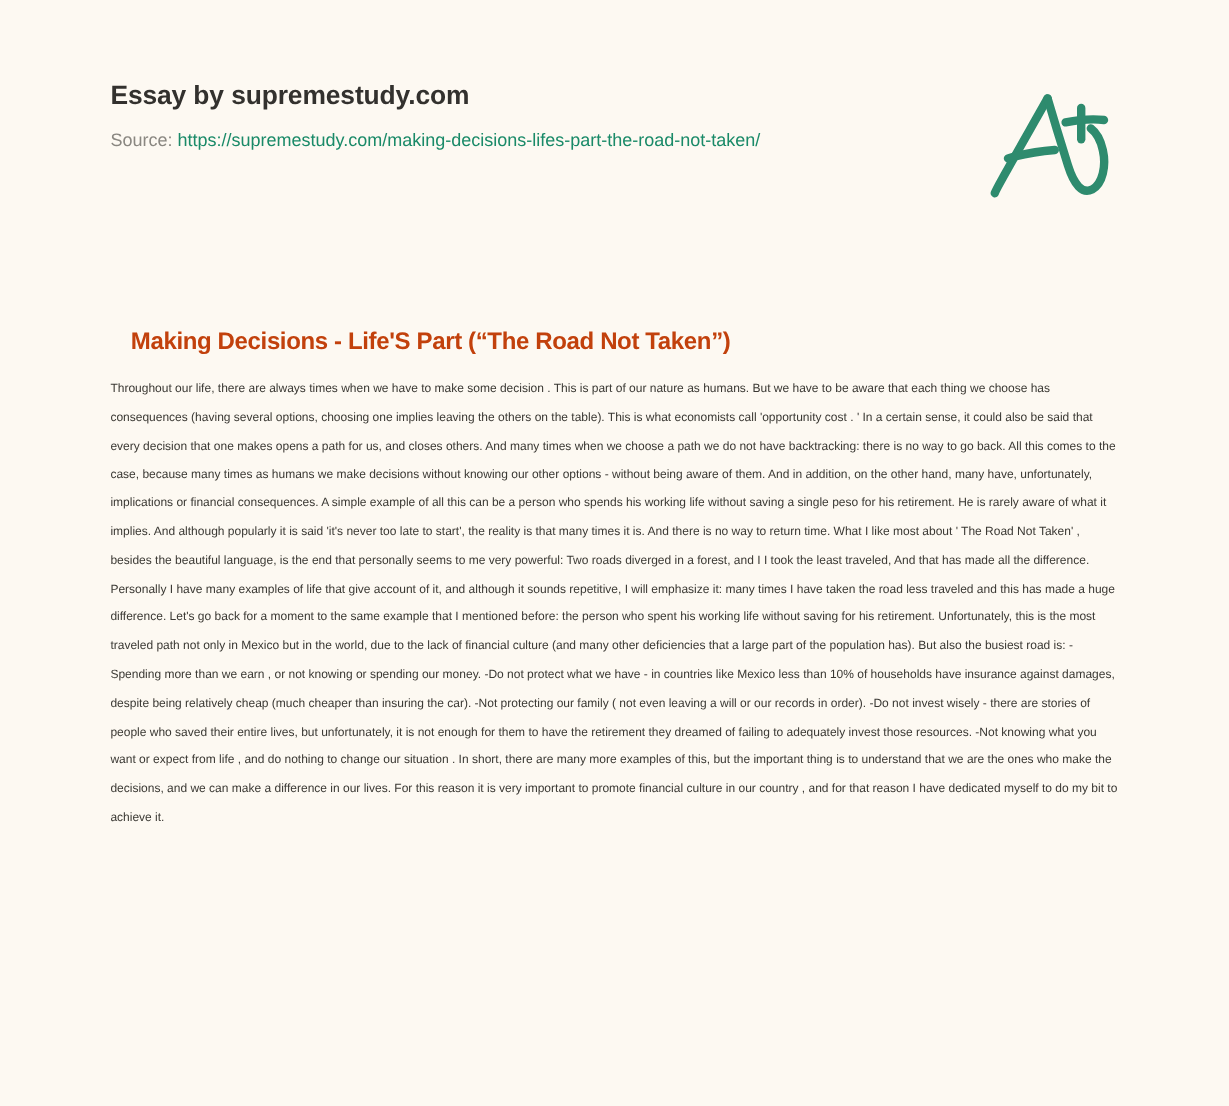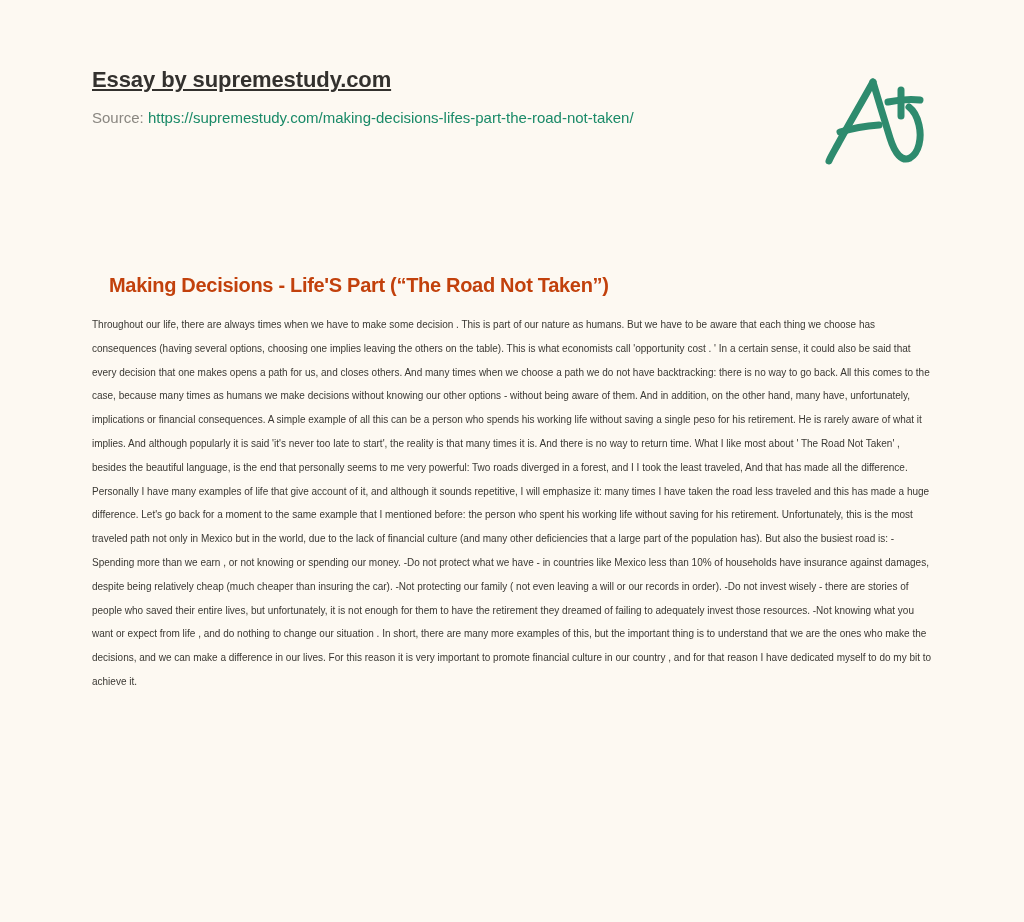--- a/index.html
+++ b/index.html
@@ -28,21 +28,20 @@
     width: 840px;
   }
   .brand-line {
     font-size: 22px;
     font-weight: bold;
     color: #33312e;
     letter-spacing: -0.1px;
     line-height: 28px;
     margin: 0;
     white-space: nowrap;
-    text-decoration: underline;
   }
   .source-line {
     margin: 0;
     padding-top: 14px;
     font-size: 15px;
     line-height: 20px;
     color: #8a8781;
     white-space: nowrap;
   }
   .source-label {

